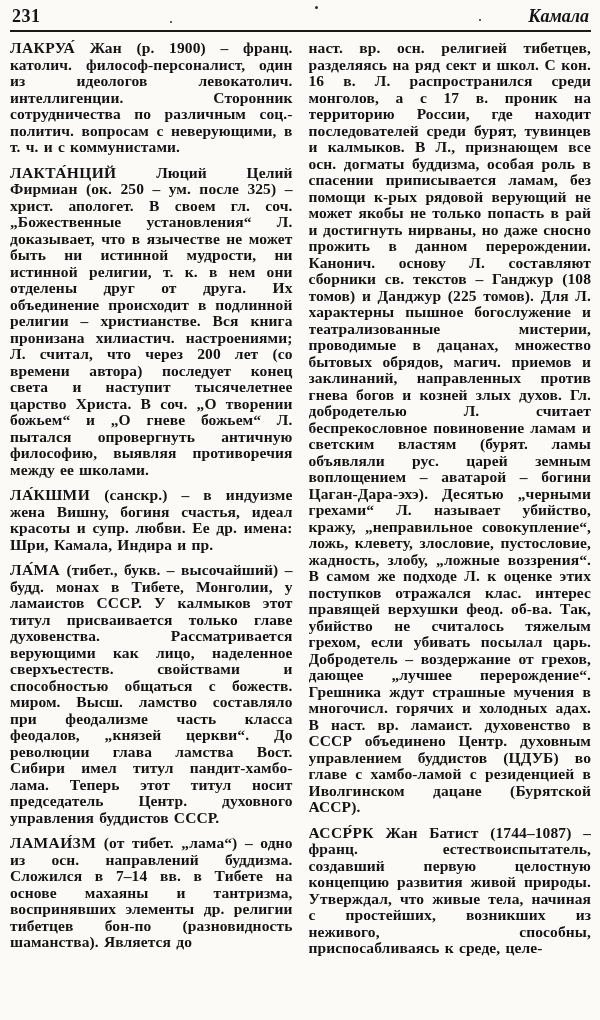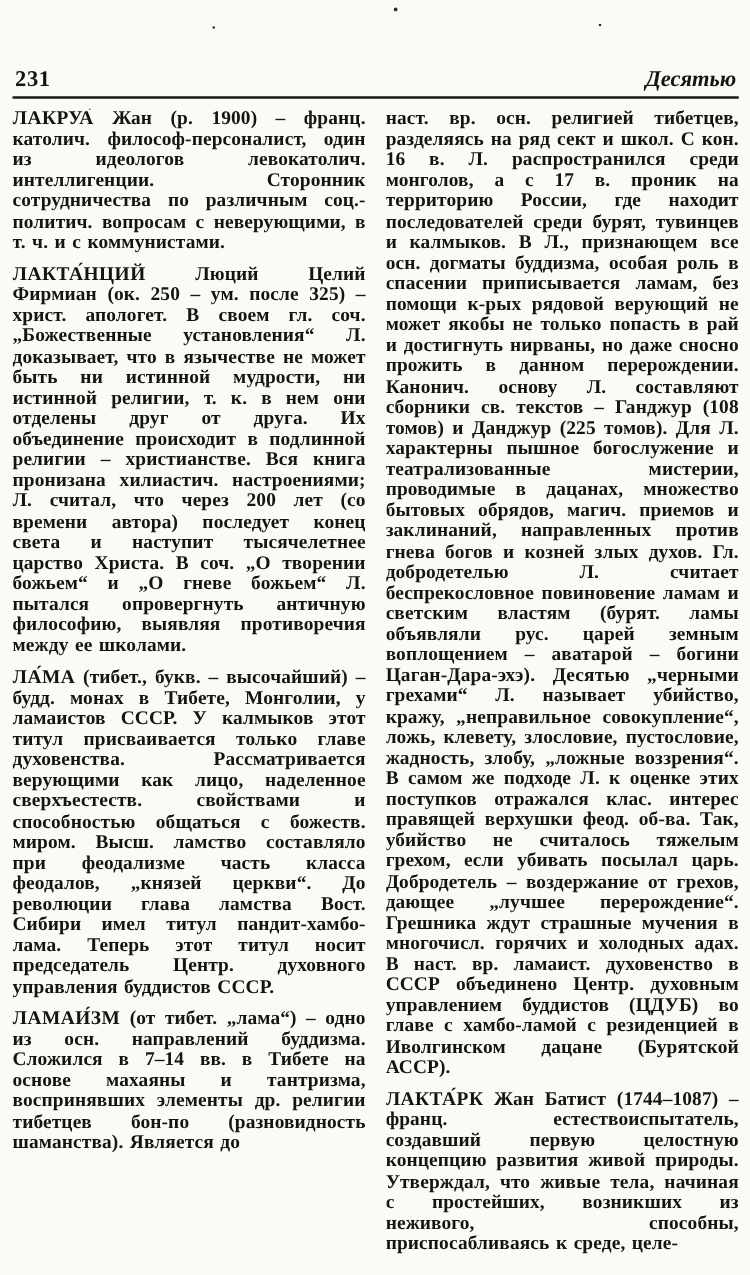--- a/index.html
+++ b/index.html
@@ -18,21 +18,20 @@
     font-family: "Liberation Serif", serif;
     font-weight: 700;
     color: #141414;
   }
   .header {
     display: flex;
     justify-content: space-between;
     align-items: flex-start;
     border-bottom: 2.5px solid #1a1a1a;
     padding: 0 2px 3px 2px;
-    margin-top: 47px;
   }
   .pagenum {
     font-size: 18px;
     font-weight: 700;
     letter-spacing: 0.5px;
   }
   .running {
     font-size: 18px;
     font-weight: 700;
     font-style: italic;
@@ -75,33 +74,34 @@
   .speck.s2 { left: 170px; top: 21px; width: 2px; height: 2px; }
   .speck.s3 { left: 479px; top: 19px; width: 2px; height: 2px; }
 </style>
 </head>
 <body>
 
 <div class="page">
 
   <div class="header">
     <span class="pagenum">231</span>
-    <span class="running">Десятью</span>
+    <span class="running">Камала</span>
   </div>
 
   <div class="cols">
     <div class="col">
       <p class="entry"><span class="s-hw">ЛАКРУА́</span><span> Жан (р. 1900) – франц. католич. философ-персоналист, один из идеологов левокатолич. интеллигенции. Сторонник сотрудничества по различным соц.-политич. вопросам с неверующими, в т. ч. и с коммунистами.</span></p>
       <p class="entry"><span class="s-hw">ЛАКТА́НЦИЙ</span><span> Люций Целий Фирмиан (ок. 250 – ум. после 325) – христ. </span><span class="s-i">апологет</span><span>. В своем гл. соч. „Божественные установления“ Л. доказывает, что в </span><span class="s-i">язычестве</span><span> не может быть ни истинной мудрости, ни истинной религии, т. к. в нем они отделены друг от друга. Их объединение происходит в подлинной религии – </span><span class="s-i">христианстве</span><span>. Вся книга пронизана хилиастич. настроениями; Л. считал, что через 200 лет (со времени автора) последует </span><span class="s-i">конец света</span><span> и наступит тысячелетнее царство Христа. В соч. „О творении божьем“ и „О гневе божьем“ Л. пытался опровергнуть античную философию, выявляя противоречия между ее школами.</span></p>
+      <p class="entry"><span class="s-hw">ЛА́КШМИ</span><span> (санскр.) – в </span><span class="s-i">индуизме</span><span> жена </span><span class="s-i">Вишну</span><span>, богиня счастья, идеал красоты и супр. любви. Ее др. имена: Шри, Камала, Индира и пр.</span></p>
       <p class="entry"><span class="s-hw">ЛА́МА</span><span> (тибет., букв. – высочайший) – будд. монах в Тибете, Монголии, у ламаистов СССР. У калмыков этот титул присваивается только главе духовенства. Рассматривается верующими как лицо, наделенное сверхъестеств. свойствами и способностью общаться с божеств. миром. Высш. ламство составляло при феодализме часть класса феодалов, „князей церкви“. До революции глава ламства Вост. Сибири имел титул пандит-</span><span class="s-i">хамбо-лама</span><span>. Теперь этот титул носит председатель Центр. духовного управления буддистов СССР.</span></p>
       <p class="entry"><span class="s-hw">ЛАМАИ́ЗМ</span><span> (от тибет. „лама“) – одно из осн. направлений </span><span class="s-i">буддизма</span><span>. Сложился в 7–14 вв. в Тибете на основе </span><span class="s-i">махаяны</span><span> и </span><span class="s-i">тантризма</span><span>, воспринявших элементы др. религии тибетцев бон-по (разновидность </span><span class="s-i">шаманства</span><span>). Является до</span></p>
     </div>
     <div class="col">
       <p class="entry"><span>наст. вр. осн. религией тибетцев, разделяясь на ряд сект и школ. С кон. 16 в. Л. распространился среди монголов, а с 17 в. проник на территорию России, где находит последователей среди бурят, тувинцев и калмыков. В Л., признающем все осн. догматы буддизма, особая роль в </span><span class="s-i">спасении</span><span> приписывается ламам, без помощи к-рых рядовой верующий не может якобы не только попасть в рай и достигнуть </span><span class="s-i">нирваны</span><span>, но даже сносно прожить в данном перерождении. Канонич. основу Л. составляют сборники св. текстов – Ганджур (108 томов) и Данджур (225 томов). Для Л. характерны пышное богослужение и театрализованные </span><span class="s-i">мистерии</span><span>, проводимые в </span><span class="s-i">дацанах</span><span>, множество бытовых обрядов, магич. приемов и заклинаний, направленных против гнева богов и козней злых духов. Гл. добродетелью Л. считает беспрекословное повиновение ламам и светским властям (бурят. ламы объявляли рус. царей земным воплощением – </span><span class="s-i">аватарой</span><span> – богини Цаган-Дара-эхэ). Десятью „черными грехами“ Л. называет убийство, кражу, „неправильное совокупление“, ложь, клевету, злословие, пустословие, жадность, злобу, „ложные воззрения“. В самом же подходе Л. к оценке этих поступков отражался клас. интерес правящей верхушки феод. об-ва. Так, убийство не считалось тяжелым грехом, если убивать посылал царь. Добродетель – воздержание от грехов, дающее „лучшее перерождение“. Грешника ждут страшные мучения в многочисл. горячих и холодных адах. В наст. вр. ламаист. духовенство в СССР объединено Центр. духовным управлением буддистов </span><span class="s-i">(ЦДУБ)</span><span> во главе с </span><span class="s-i">хамбо-ламой</span><span> с резиденцией в Иволгинском дацане (Бурятской АССР).</span></p>
-      <p class="entry"><span class="s-hw">ЛАКТА́РК</span><span> Жан Батист (1744–1087) – франц. естествоиспытатель, создавший первую целостную концепцию развития живой природы. Утверждал, что живые тела, начиная с простейших, возникших из неживого, способны, приспосабливаясь к среде, целе-</span></p>
+      <p class="entry"><span class="s-hw">АССР́РК</span><span> Жан Батист (1744–1087) – франц. естествоиспытатель, создавший первую целостную концепцию развития живой природы. Утверждал, что живые тела, начиная с простейших, возникших из неживого, способны, приспосабливаясь к среде, целе-</span></p>
     </div>
   </div>
 
   <div class="speck s1"></div>
   <div class="speck s2"></div>
   <div class="speck s3"></div>
 
 </div>
 
 </body></html>

